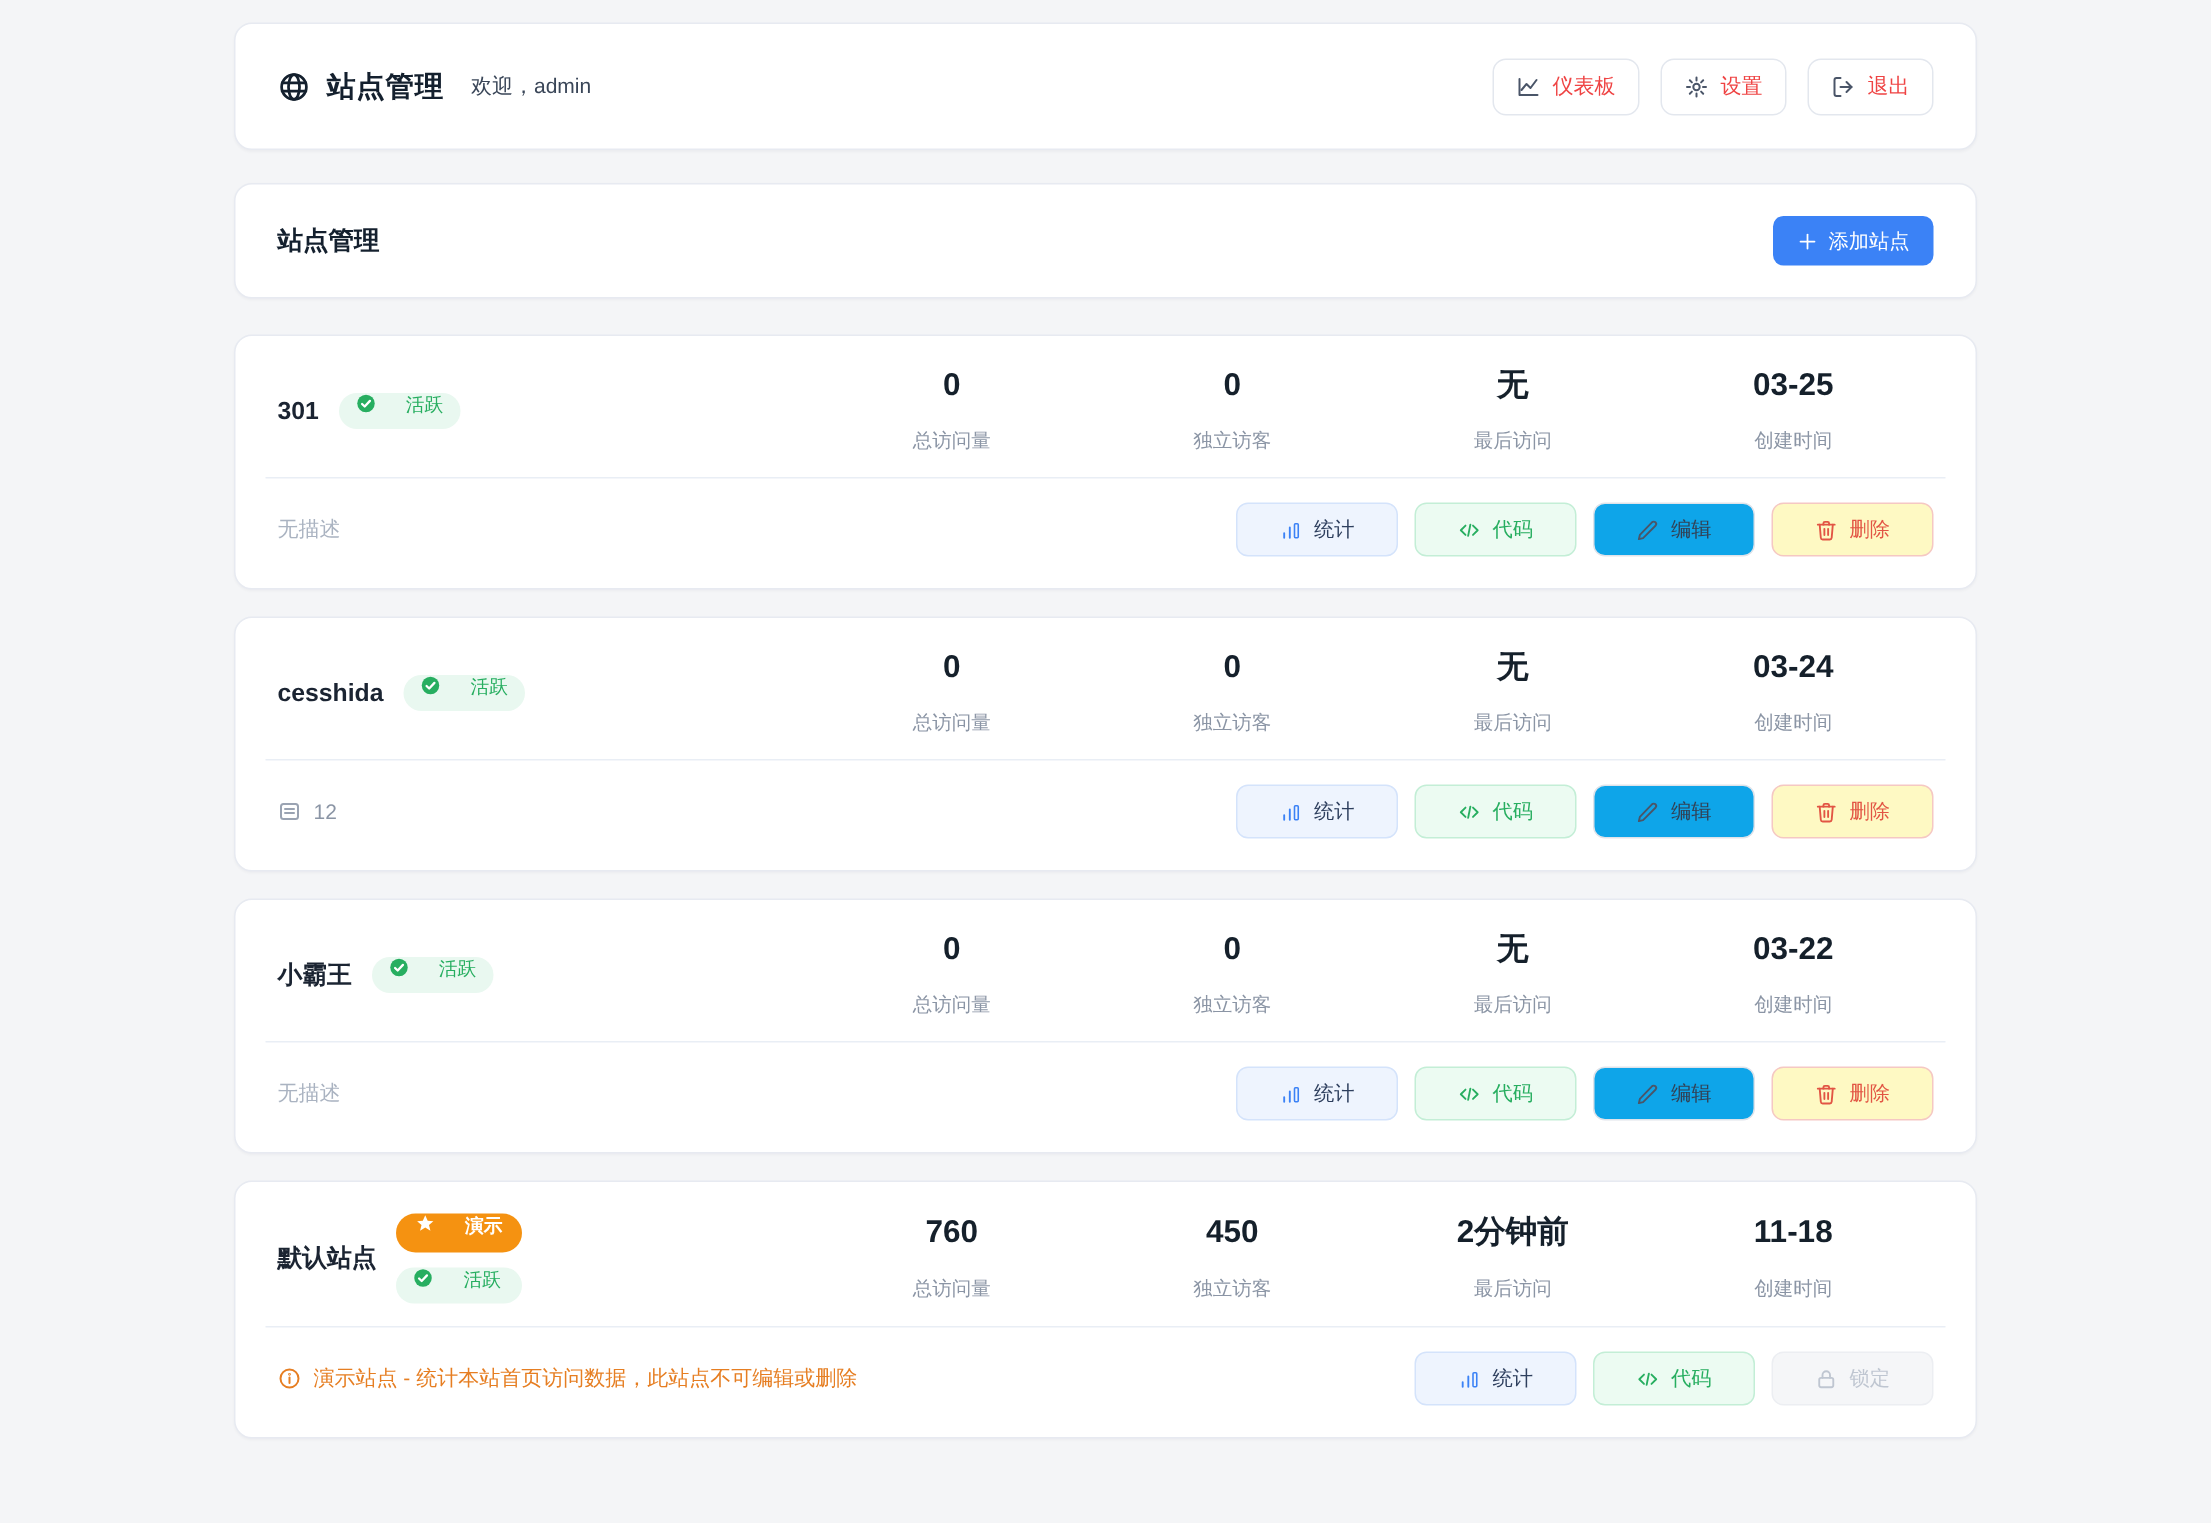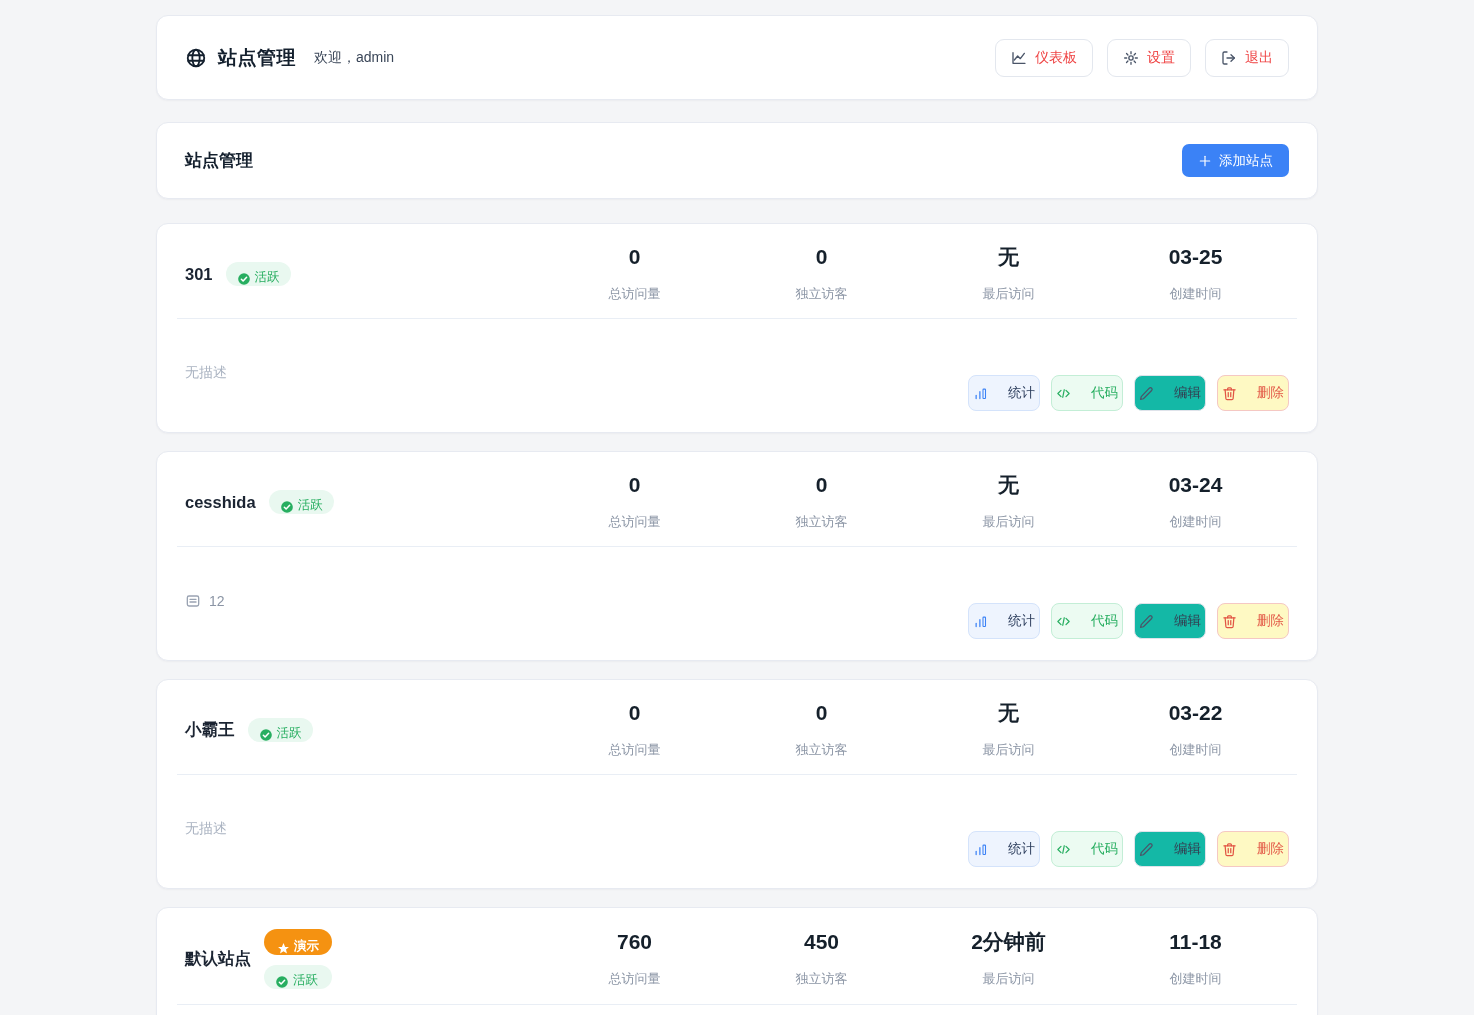--- a/index.html
+++ b/index.html
@@ -54,21 +54,21 @@
     font-size: 13.5px; cursor: pointer; font-family: inherit;
   }
   .add-btn svg { stroke: #fff; }
 
   
   .site-card { margin-bottom: 18px; }
   .site-top { display: flex; align-items: center; padding: 21px 28px 15px; min-height: 87px; }
   .site-head { flex: 0 0 356px; display: flex; align-items: center; gap: 13px; }
   .site-name { font-size: 16.5px; font-weight: 700; color: #1b2432; }
   .badge {
-    display: inline-flex; align-items: flex-end; gap: 4px;
+    display: inline-flex; align-items: flex-start; gap: 20px;
     height: 24px; padding: 0 11px; border-radius: 999px; font-size: 12.5px;
   }
   .badge-active { background: #e9f8f0; color: #27ae60; }
   .badge-demo { background: var(--orange, #f59211); color: #fff; font-weight: 700; padding: 0 13px; height: 26px; }
   .site-stats { flex: 1; display: grid; grid-template-columns: repeat(4, 1fr); }
   .stat { text-align: center; }
   .stat-value { font-size: 21px; font-weight: 700; color: #15202b; line-height: 1.15; }
   .stat-label { font-size: 13px; color: #8b95a5; margin-top: 16px; }
   .divider { border-top: 1px solid #e9eef5; margin: 0 20px; }
   .site-bottom {
@@ -76,30 +76,30 @@
     padding: 16px 28px 21px; min-height: 73px;
   }
   .site-desc { display: flex; align-items: center; gap: 8px; font-size: 14px; text-align: center; }
   .desc-muted { color: #aab3c1; }
   .desc-normal { color: #8b95a5; }
   .desc-demo { color: #e67e22; }
   .site-desc svg { flex: 0 0 auto; }
 
   .site-actions { display: flex; gap: 11px; }
   .btn {
-    display: inline-flex; align-items: center; gap: 20px;
-    height: 36px; padding: 0 4px; border-radius: 8px;
+    display: inline-flex; align-items: center; gap: 8px;
+    height: 36px; padding: 0 28px; border-radius: 8px;
     font-size: 13.5px; cursor: pointer; font-family: inherit;
-    border: 1px solid transparent; background: #fff; margin-top: 40px;
+    border: 1px solid transparent; background: #fff;
   }
   .btn-stats  { background: #eef4fe; border-color: #d4e3fb; color: #2e3f5e; }
   .btn-stats svg  { stroke: var(--blue, #3b82f6); }
   .btn-code   { background: #ecfbf2; border-color: #c3eed6; color: #27ae60; }
   .btn-code svg   { stroke: #27ae60; }
-  .btn-edit   { background: #14b8a6; border-color: #dfe3ea; color: #333f52; }
+  .btn-edit   { background: #0ea5e9; border-color: #dfe3ea; color: #333f52; }
   .btn-edit svg   { stroke: #4a5568; }
   .btn-delete { background: #fef9c3; border-color: #f5c8c3; color: #e25544; }
   .btn-delete svg { stroke: #e25544; }
   .btn-lock   { background: #f5f6f8; border-color: #eceef2; color: #bfc6d1; cursor: default; }
   .btn-lock svg   { stroke: #bfc6d1; }
 
   .icon { display: inline-flex; align-items: center; }
   svg { fill: none; stroke-width: 2; stroke-linecap: round; stroke-linejoin: round; }
 </style>
 </head>
@@ -466,20 +466,30 @@
               <div class="stat-label">最后访问</div>
             </div>
             <div class="stat">
               <div class="stat-value">11-18</div>
               <div class="stat-label">创建时间</div>
             </div>
           </div>
     </div>
     <div class="divider"></div>
     <div class="site-bottom">
+      <div class="site-desc desc-demo">
+            <span class="icon">
+              <svg width="16" height="16" viewBox="0 0 24 24" stroke="#e67e22" stroke-width="1.8">
+                <circle cx="12" cy="12" r="9"></circle>
+                <line x1="12" y1="11" x2="12" y2="16.5"></line>
+                <circle cx="12" cy="7.8" r="0.4" fill="#e67e22"></circle>
+              </svg>
+            </span>
+            <span>演示站点 - 统计本站首页访问数据，此站点不可编辑或删除</span>
+          </div>
       <div class="site-actions">
             <button class="btn btn-stats">
               <span class="icon">
                 <svg width="15" height="15" viewBox="0 0 24 24" stroke-width="2">
                   <line x1="5" y1="20" x2="5" y2="15"></line>
                   <line x1="11" y1="20" x2="11" y2="9"></line>
                   <rect x="16" y="5" width="4" height="15" rx="1" stroke-width="1.7"></rect>
                 </svg>
               </span>
               <span>统计</span>

